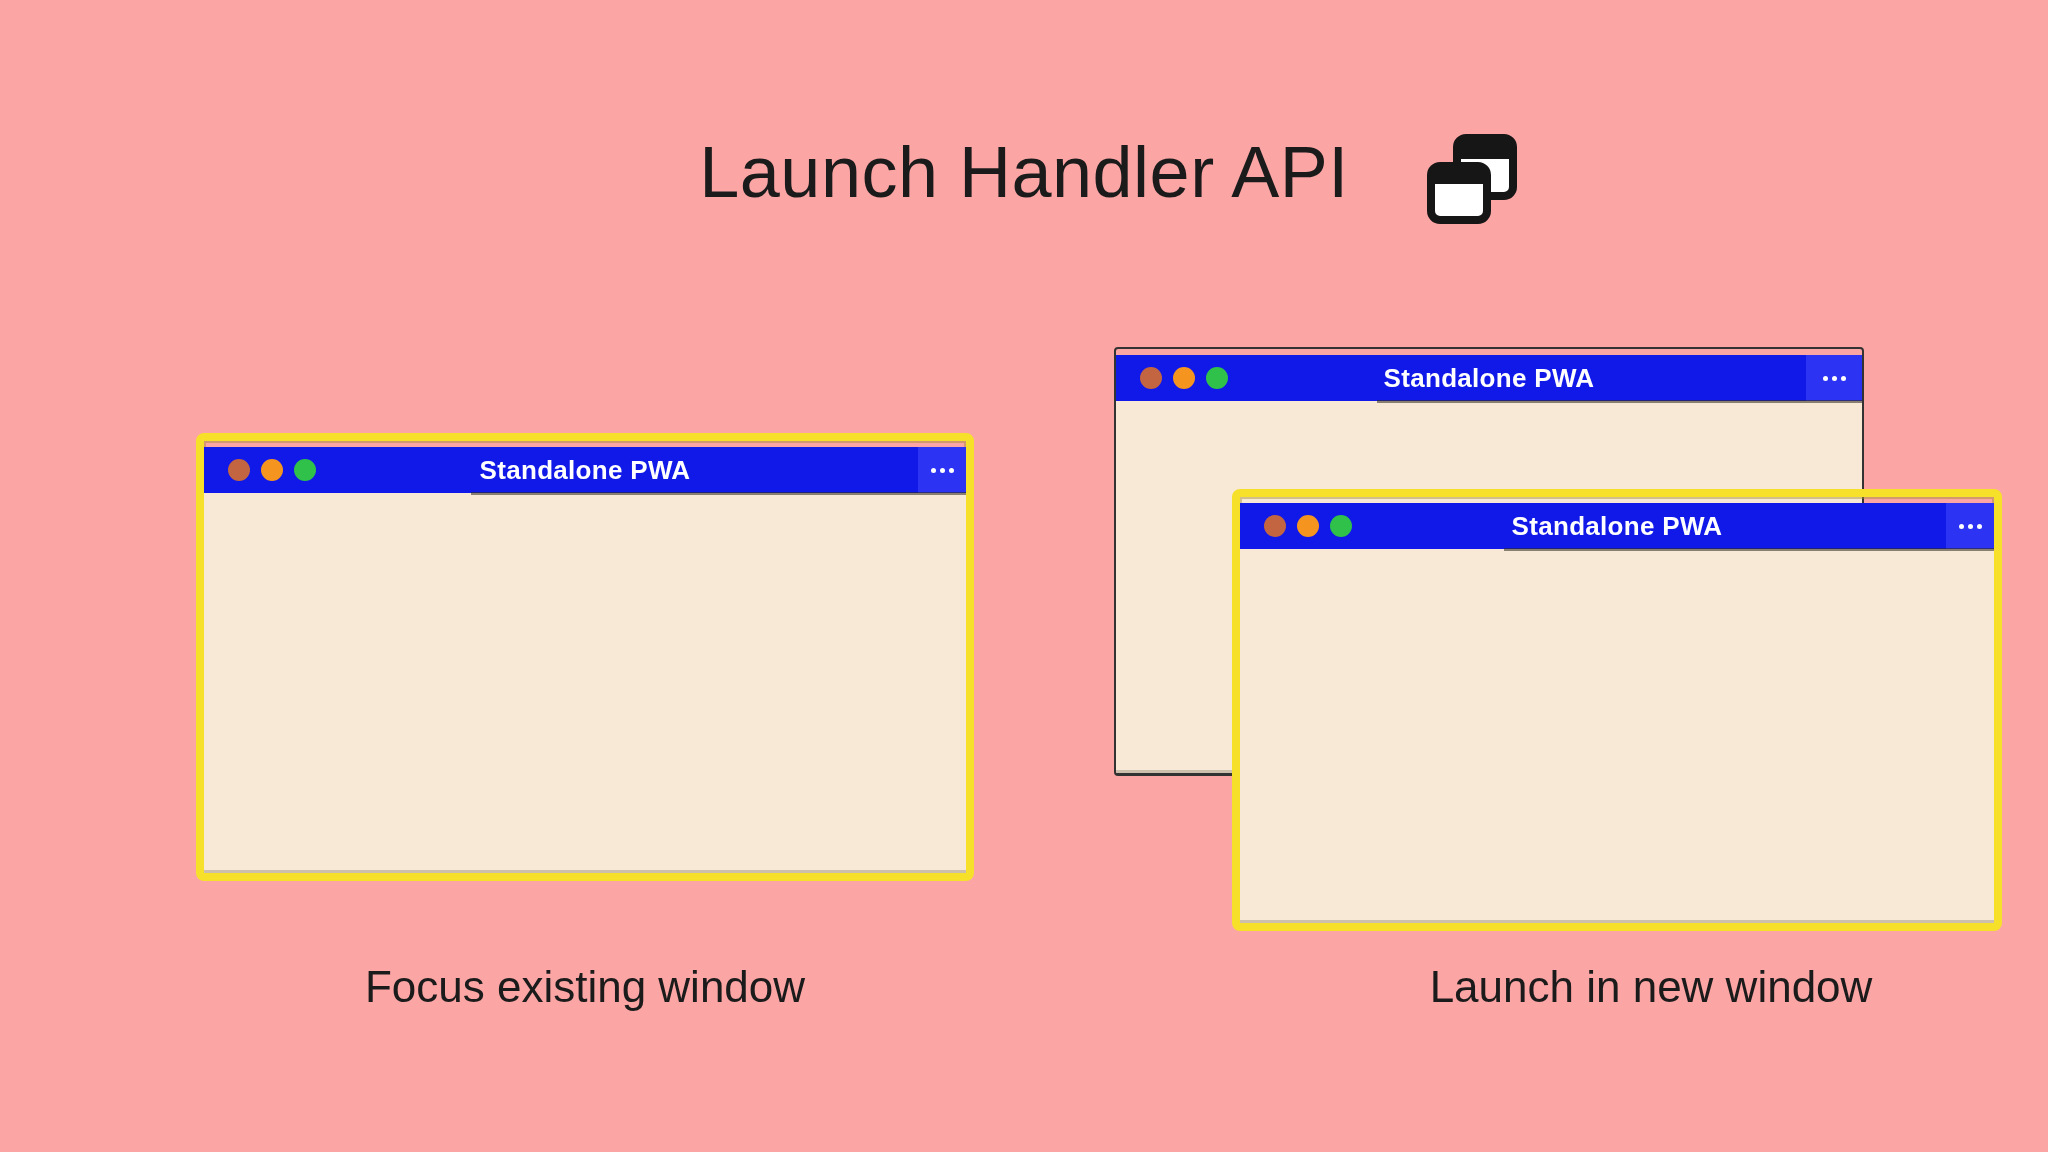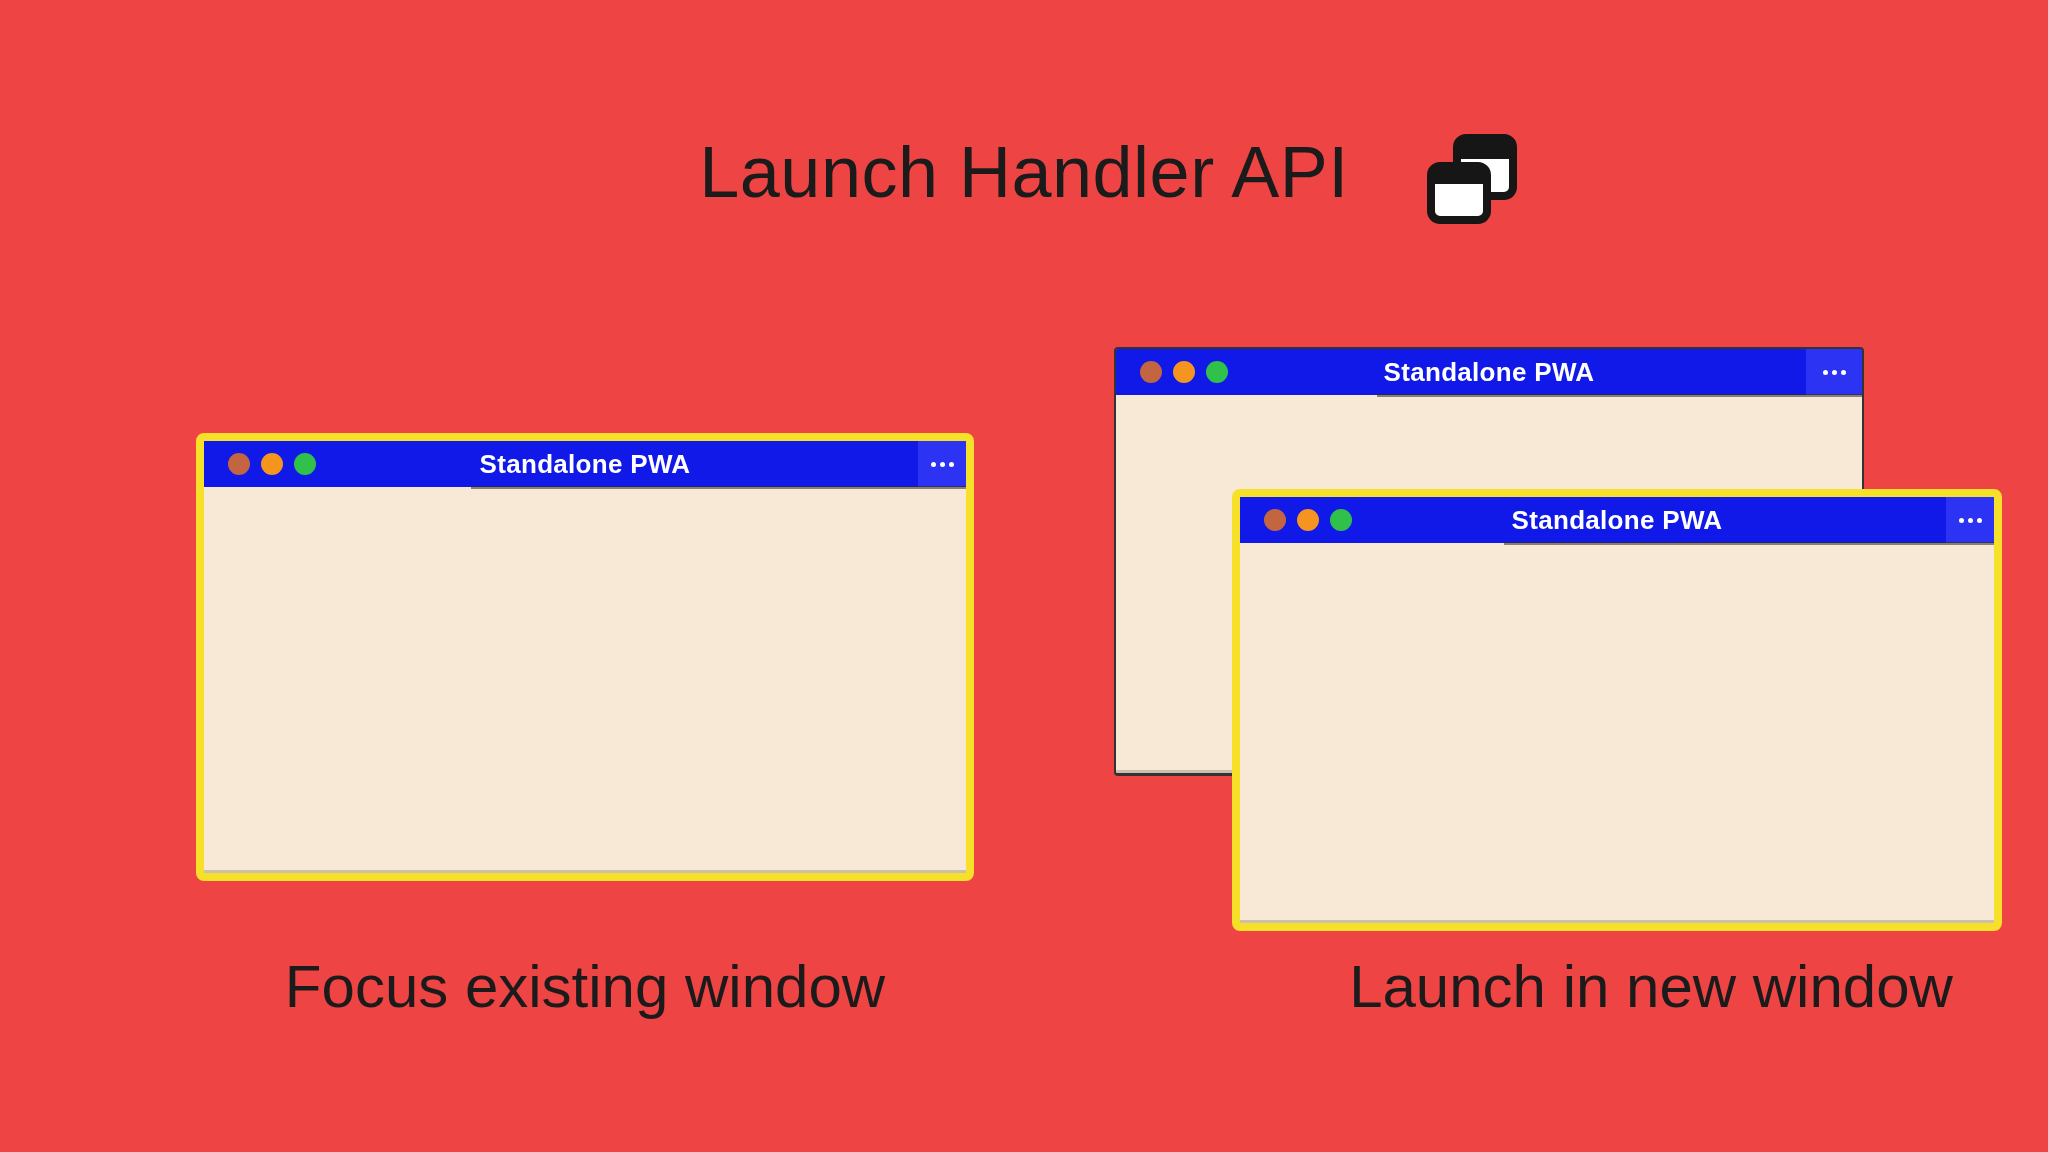--- a/index.html
+++ b/index.html
@@ -54,20 +54,21 @@
   .win-left  { left: 196px;  top: 433px; width: 778px; height: 448px; z-index: 3; }
   .win-back  { left: 1114px; top: 347px; width: 750px; height: 429px; z-index: 1; }
   .win-front { left: 1232px; top: 489px; width: 770px; height: 442px; z-index: 2; }
 
   .titlebar {
     position: relative;
     height: 46px;
     flex: 0 0 46px;
     display: flex;
     align-items: center;
+    margin-top: 6px;
   }
   .titlebar::after {           
     content: "";
     position: absolute;
     left: 35%;
     right: 0;
     bottom: -2px;
     height: 3px;
     background: rgba(45, 40, 30, 0.55);
   }
@@ -112,32 +113,32 @@
   }
   .win-body {
     flex: 1;
     box-shadow: inset 0 -3px 0 rgba(150, 140, 120, 0.45);
   }
 
   
   .caption {
     position: absolute;
     text-align: center;
-    font-size: 60px;
+    font-size: 44px;
     line-height: 54px;
     font-weight: 400;
     color: #1b1b1b;
   }
   .caption-left  { left: 196px;  top: 960px; width: 778px; }
   .caption-right { left: 1266px; top: 960px; width: 770px; }
 </style>
 </head>
 <body>
 
-<div class="canvas" style="background-color: #ef4444;">
+<div class="canvas" style="background-color: #fca5a5;">
 
   <div class="page-title" style="color: rgb(27, 27, 27);">Launch Handler API</div>
 
   <svg class="title-icon" viewBox="0 0 90 90" xmlns="http://www.w3.org/2000/svg" aria-hidden="true">
 
     <rect x="30" y="4" width="56" height="58" rx="9" fill="#ffffff" stroke="#161616" stroke-width="8"></rect>
     <path d="M30 25 v-12 a9 9 0 0 1 9 -9 h38 a9 9 0 0 1 9 9 v12 z" fill="#161616"></path>
 
     <rect x="4" y="32" width="56" height="54" rx="9" fill="#ffffff" stroke="#161616" stroke-width="8"></rect>
     <path d="M4 50 v-9 a9 9 0 0 1 9 -9 h38 a9 9 0 0 1 9 9 v9 z" fill="#161616"></path>

